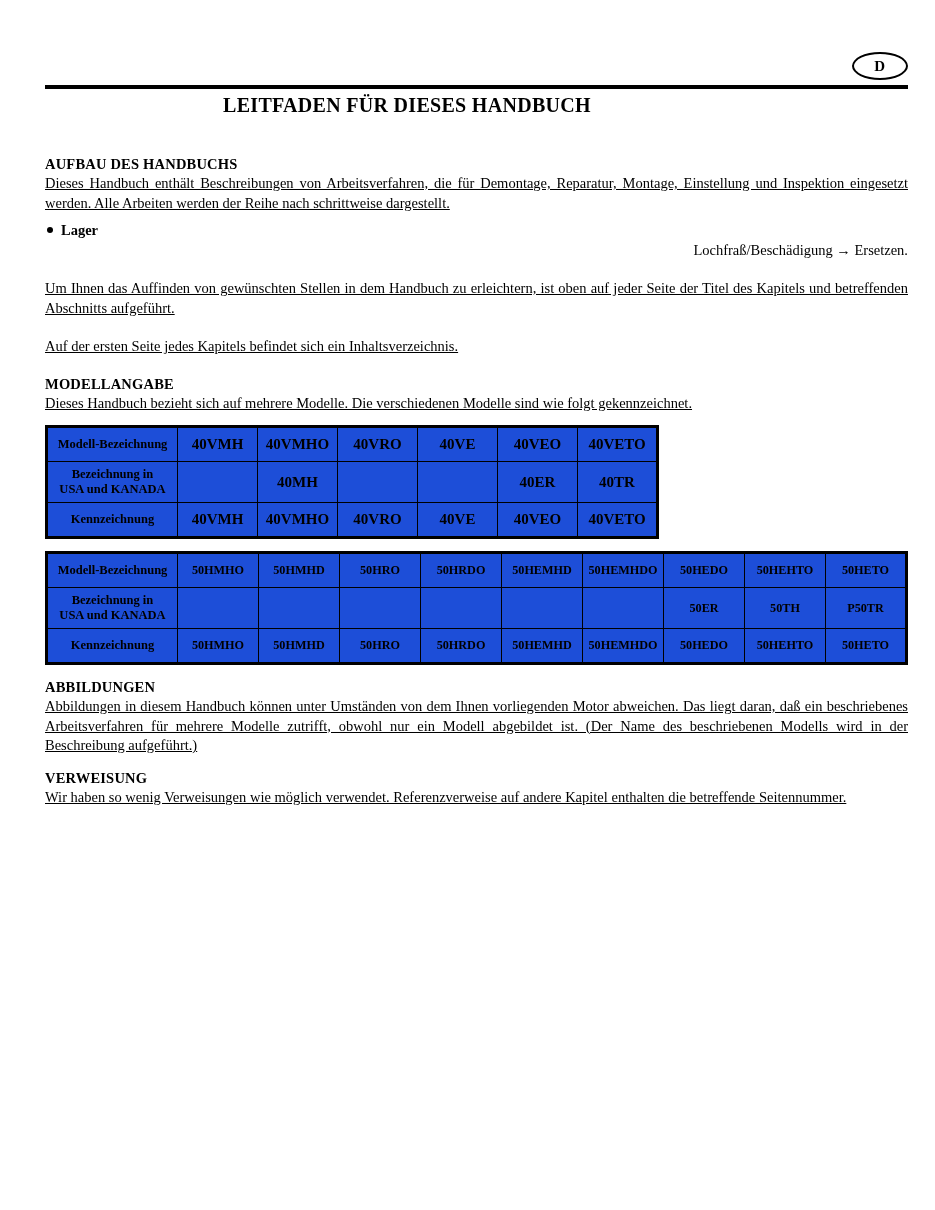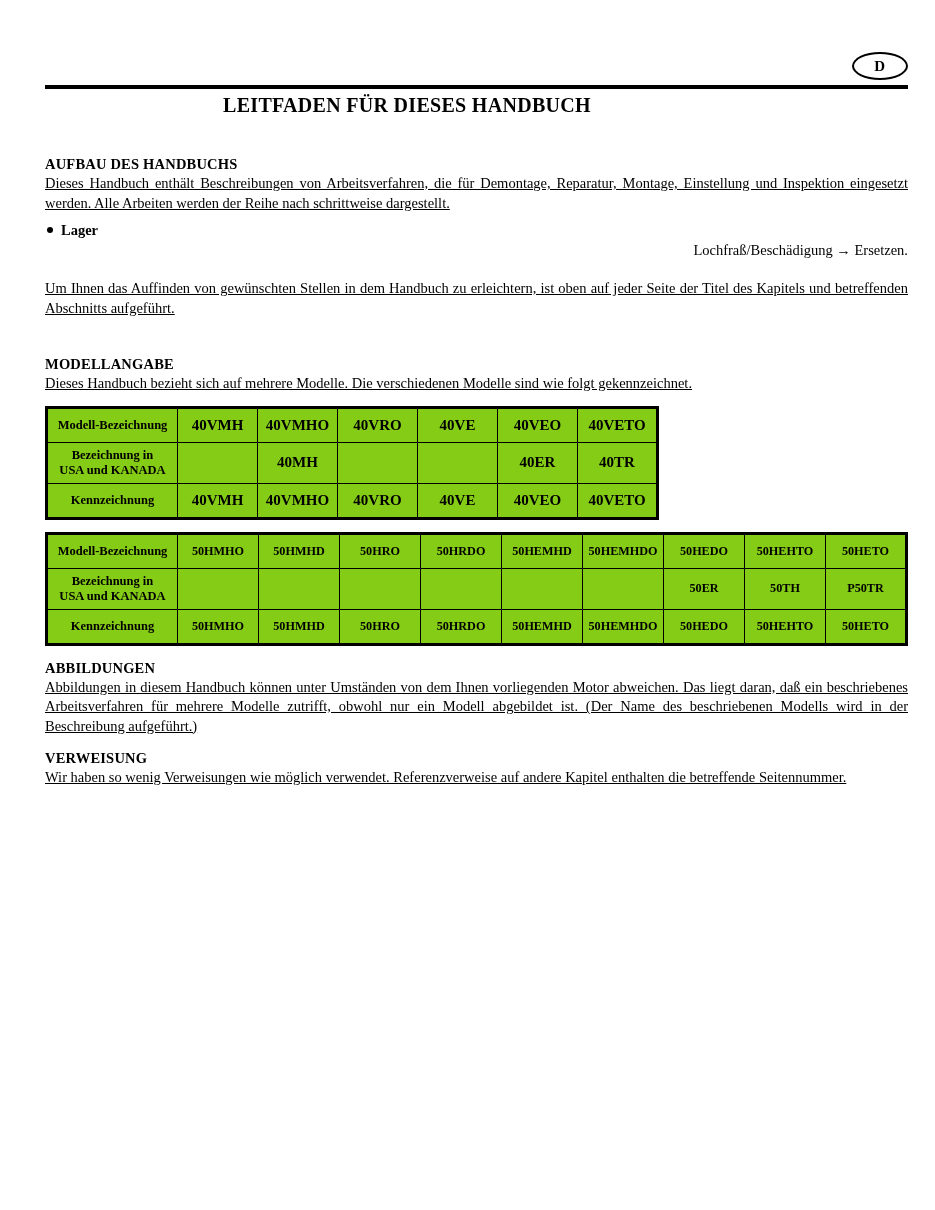--- a/index.html
+++ b/index.html
@@ -123,21 +123,21 @@
     margin: 0;
     padding-left: 22px;
     text-align: right;
   }
 
   
   .model-table {
     border-collapse: collapse;
     table-layout: fixed;
     border: 3px solid #000;
-    background: #84cc16;
+    background: #1d4ed8;
   }
   .model-table td {
     border: 1px solid #000;
     font-size: 15px;
     font-weight: bold;
     text-align: center;
     vertical-align: middle;
     padding: 0 2px;
     height: 33px;
     line-height: 15px;
@@ -190,20 +190,21 @@
     </p>
 
     <p class="sub-line">Lochfraß/Beschädigung → Ersetzen.</p>
 
     <div class="gap-lg"></div>
 
     <p class="body-text">Um Ihnen das Auffinden von gewünschten Stellen in dem Handbuch zu erleichtern, ist oben auf jeder Seite der Titel des Kapitels und betreffenden Abschnitts aufgeführt.</p>
 
     <div class="gap-lg"></div>
 
+    <p class="body-text nojust">Auf der ersten Seite jedes Kapitels befindet sich ein Inhaltsverzeichnis.</p>
 
     <div class="gap-lg"></div>
 
     <h2 class="sec-head">MODELLANGABE</h2>
 
     <p class="body-text nojust">Dieses Handbuch bezieht sich auf mehrere Modelle. Die verschiedenen Modelle sind wie folgt gekennzeichnet.</p>
 
     <table class="model-table" id="table-one">
       <colgroup>
         <col class="c-label">

